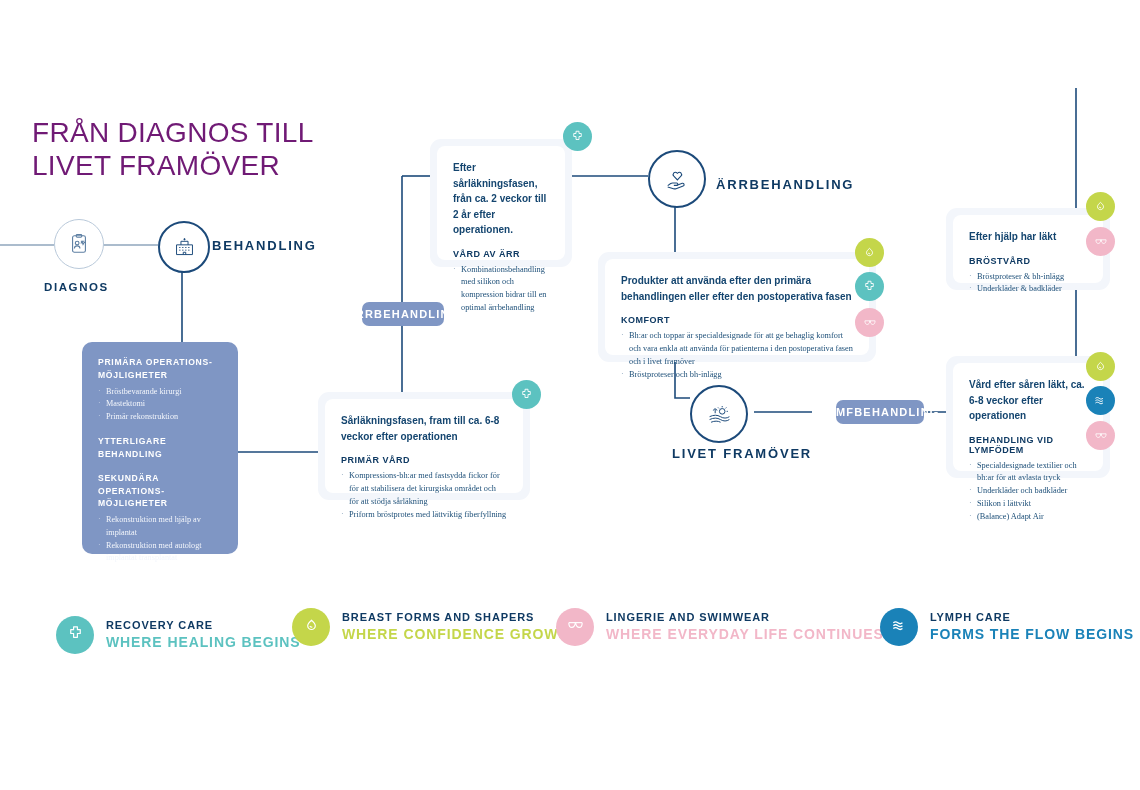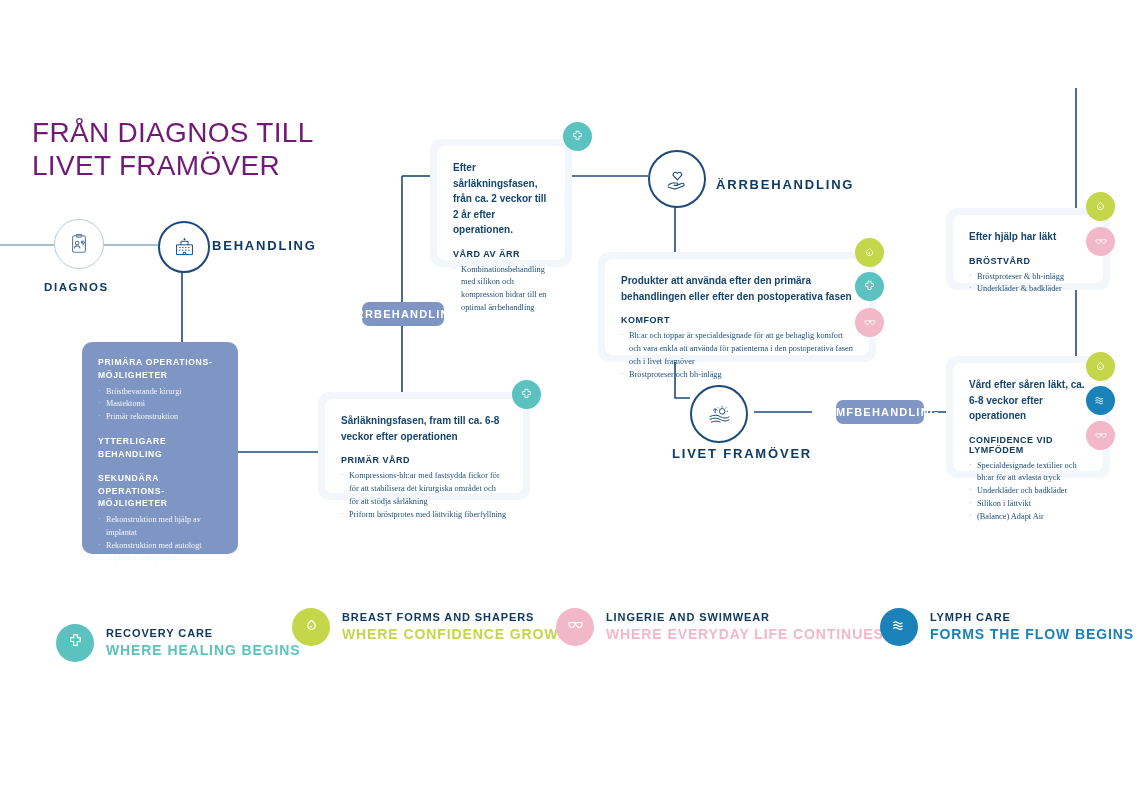--- a/index.html
+++ b/index.html
@@ -273,21 +273,21 @@
       <path d="M4 8c0 3 1.2 5 3.2 5S10.4 11 11 8"></path>
       <path d="M18 8c0 3-1.2 5-3.2 5S11.6 11 11 8"></path>
       <path d="M4 8h14"></path>
         <path d="M11 8v2.2"></path>
     </svg>
   </div>
 
   <div class="card" style="left:946px;top:356px;width:164px;height:122px;">
     <div class="card-inner">
       <div class="lead">Vård efter såren läkt, ca. 6-8 veckor efter operationen</div>
-      <div class="sub">CONFIDENCE VID LYMFÖDEM</div>
+      <div class="sub">BEHANDLING VID LYMFÖDEM</div>
       <ul>
         <li>Specialdesignade textilier och bh:ar för att avlasta tryck</li>
         <li>Underkläder och badkläder</li>
         <li>Silikon i lättvikt</li>
         <li>(Balance) Adapt Air</li>
       </ul>
     </div>
   </div>
   <div class="badge" style="left:1086px;top:352px;width:29px;height:29px;background:#c4d64a;">
     <svg width="15" height="15" viewBox="0 0 20 20" fill="none" stroke="#ffffff" stroke-width="1.2">
@@ -306,21 +306,21 @@
     <svg width="16" height="16" viewBox="0 0 22 22" fill="none" stroke="#ffffff" stroke-width="1.1">
       <path d="M4 8c0 3 1.2 5 3.2 5S10.4 11 11 8"></path>
       <path d="M18 8c0 3-1.2 5-3.2 5S11.6 11 11 8"></path>
       <path d="M4 8h14"></path>
         <path d="M11 8v2.2"></path>
     </svg>
   </div>
 
   <div class="legend">
 
-    <div class="legend-item" style="left:56px;top:24px;">
+    <div class="legend-item" style="left:56px;top:16px;">
       <div class="legend-circle" style="background:#5cc2c0;">
         <span>
           <svg width="19" height="19" viewBox="0 0 20 20" fill="none" stroke="#ffffff" stroke-width="1.25">
             <path d="M8 3h4v3h3v4h-3v4H8v-4H5V6h3z" stroke-linejoin="round"></path>
           </svg>
         </span>
       </div>
       <div class="legend-txt">
         <div class="legend-title">RECOVERY CARE</div>
         <div class="legend-sub" style="color:#5cc2c0;">WHERE HEALING BEGINS</div>

